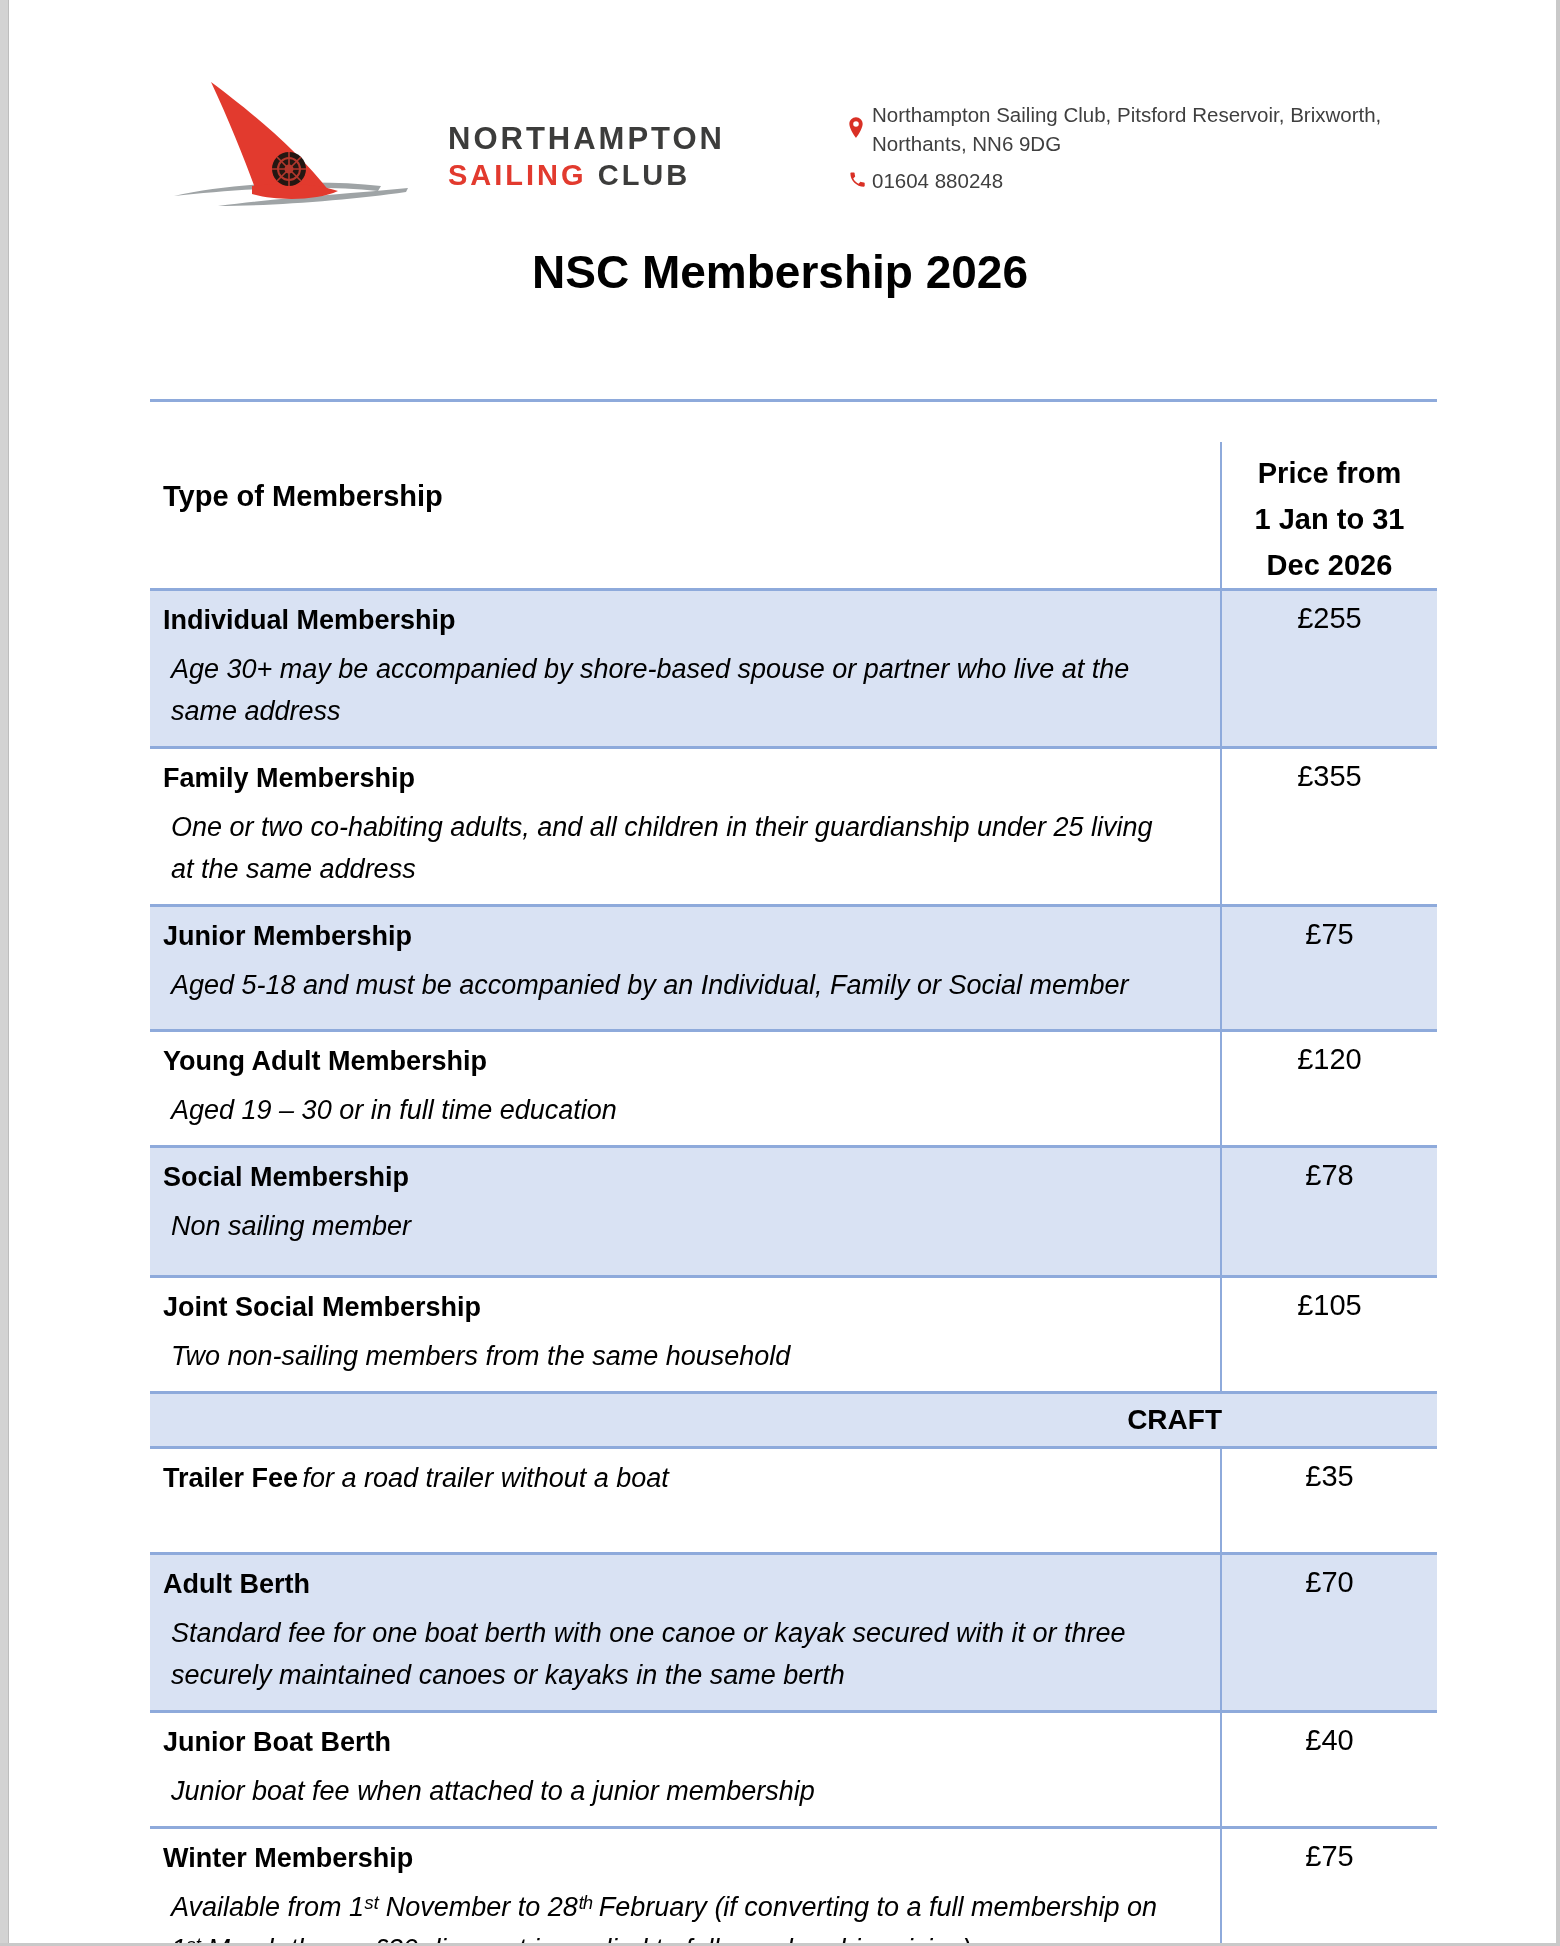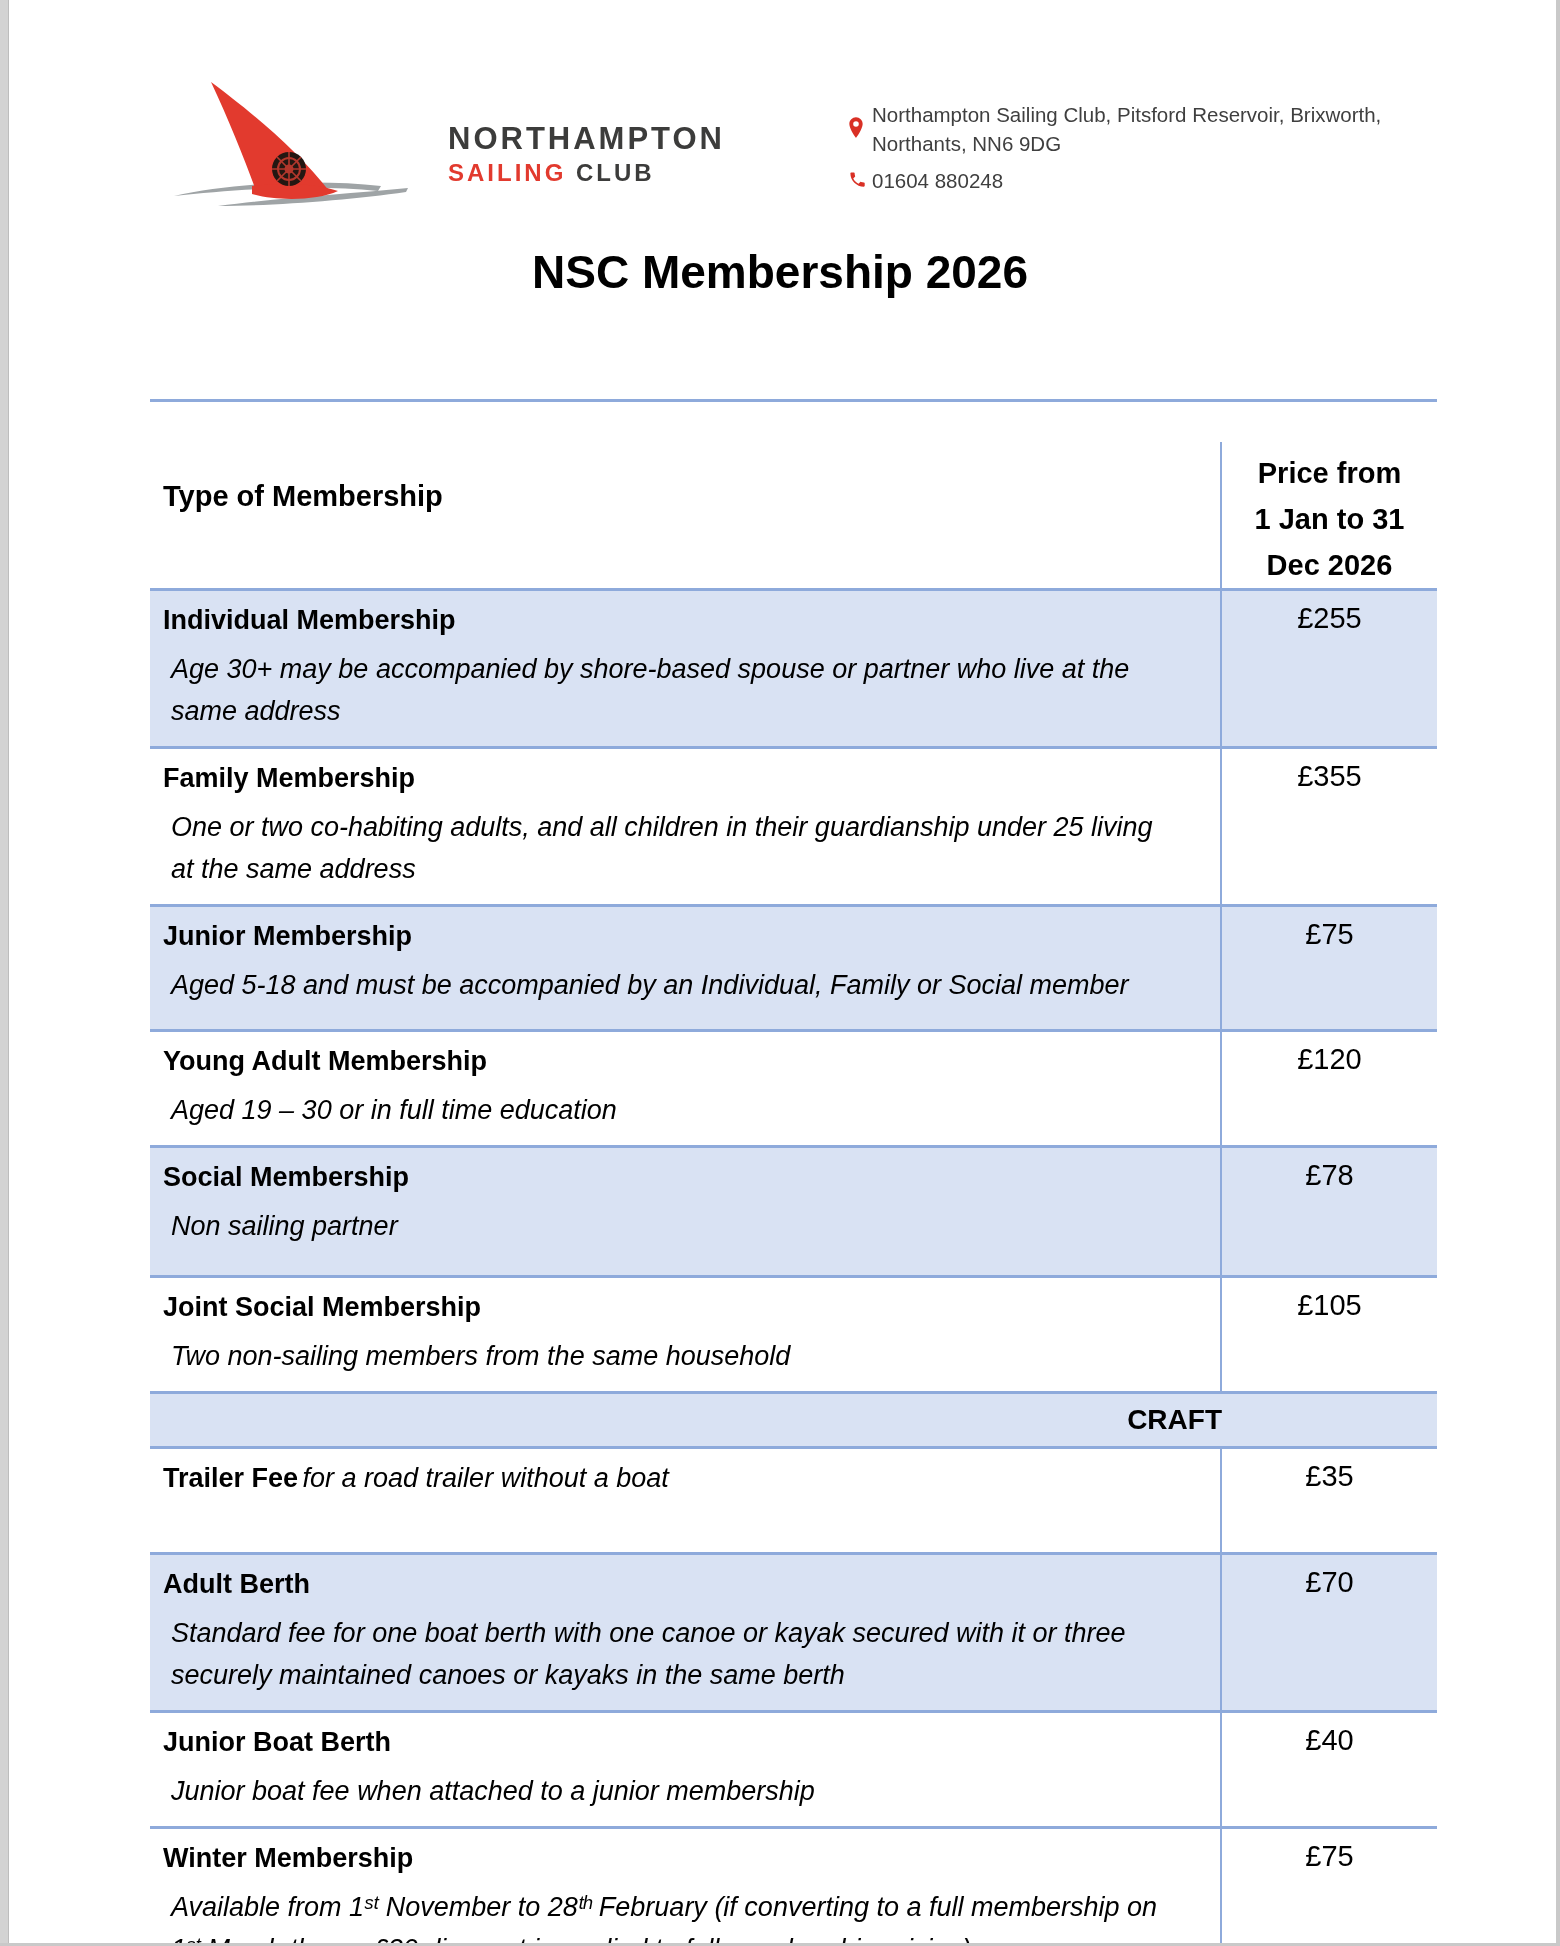--- a/index.html
+++ b/index.html
@@ -12,21 +12,21 @@
   .edge-left{position:absolute;left:0;top:0;width:8px;height:1946px;background:#d3d3d3;border-right:1px solid #bdbdbd;}
   .edge-right{position:absolute;right:0;top:0;width:4px;height:1946px;background:#c9c9c9;}
   .edge-bottom{position:absolute;left:0;bottom:0;width:1560px;height:3px;background:#c9c9c9;}
 
   
   .doc-header{position:relative;height:215px;}
   .logo{position:absolute;left:156px;top:70px;display:flex;align-items:flex-start;}
   .logo-art{width:290px;height:145px;}
   .logo-text{margin-left:2px;margin-top:52px;line-height:1.1;}
   .logo-line1{font-size:31px;font-weight:700;letter-spacing:3px;color:#3c3c3b;}
-  .logo-line2{font-size:24px;font-weight:700;letter-spacing:3px;margin-top:4px;}
+  .logo-line2{font-size:29px;font-weight:700;letter-spacing:3px;margin-top:4px;}
   .logo-red{color:#e23a2e;}
   .logo-dark{color:#3c3c3b;}
 
   .contact{position:absolute;left:848px;top:100px;width:600px;font-size:20.5px;color:#3f3f3f;}
   .contact-row{display:flex;align-items:center;}
   .contact-row + .contact-row{margin-top:8px;}
   .contact-icon{flex:0 0 24px;margin-top:2px;}
   .contact-text{line-height:29px;max-width:545px;}
 
   
@@ -159,21 +159,21 @@
     <div class="cell-main">
       <p class="row-name">Young Adult Membership</p>
       <p class="row-desc">Aged 19 – 30 or in full time education</p>
     </div>
     <div class="cell-price"><span>£120</span></div>
   </div>
 
   <div class="trow shaded r4">
     <div class="cell-main">
       <p class="row-name">Social Membership</p>
-      <p class="row-desc">Non sailing partner</p>
+      <p class="row-desc">Non sailing member</p>
     </div>
     <div class="cell-price"><span>£78</span></div>
   </div>
 
   <div class="trow r5">
     <div class="cell-main">
       <p class="row-name">Joint Social Membership</p>
       <p class="row-desc">Two non-sailing members from the same household</p>
     </div>
     <div class="cell-price"><span>£105</span></div>

